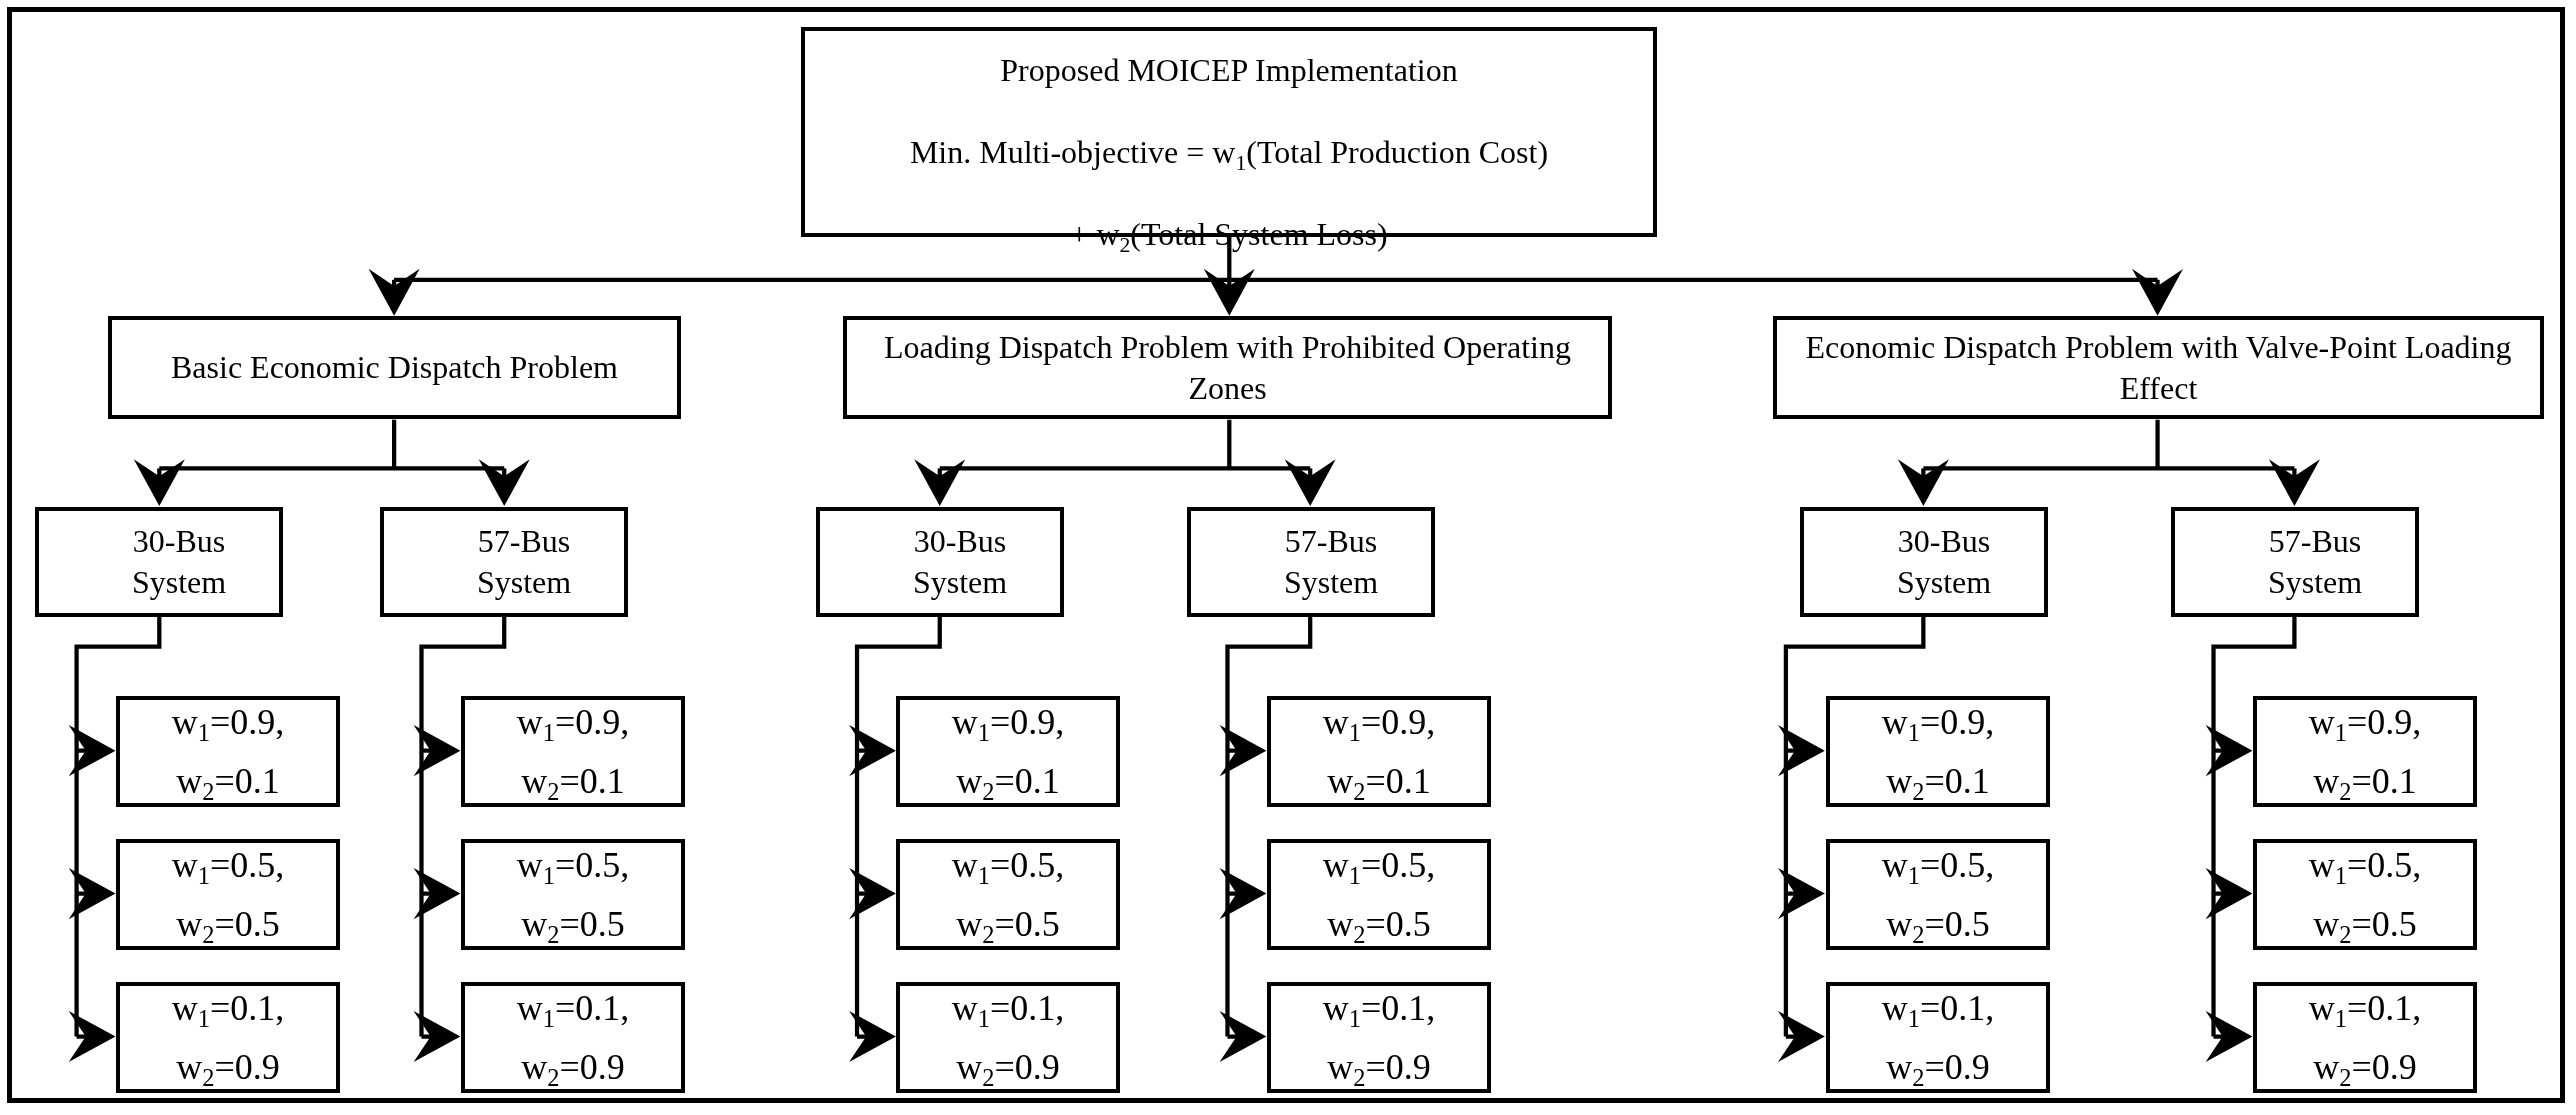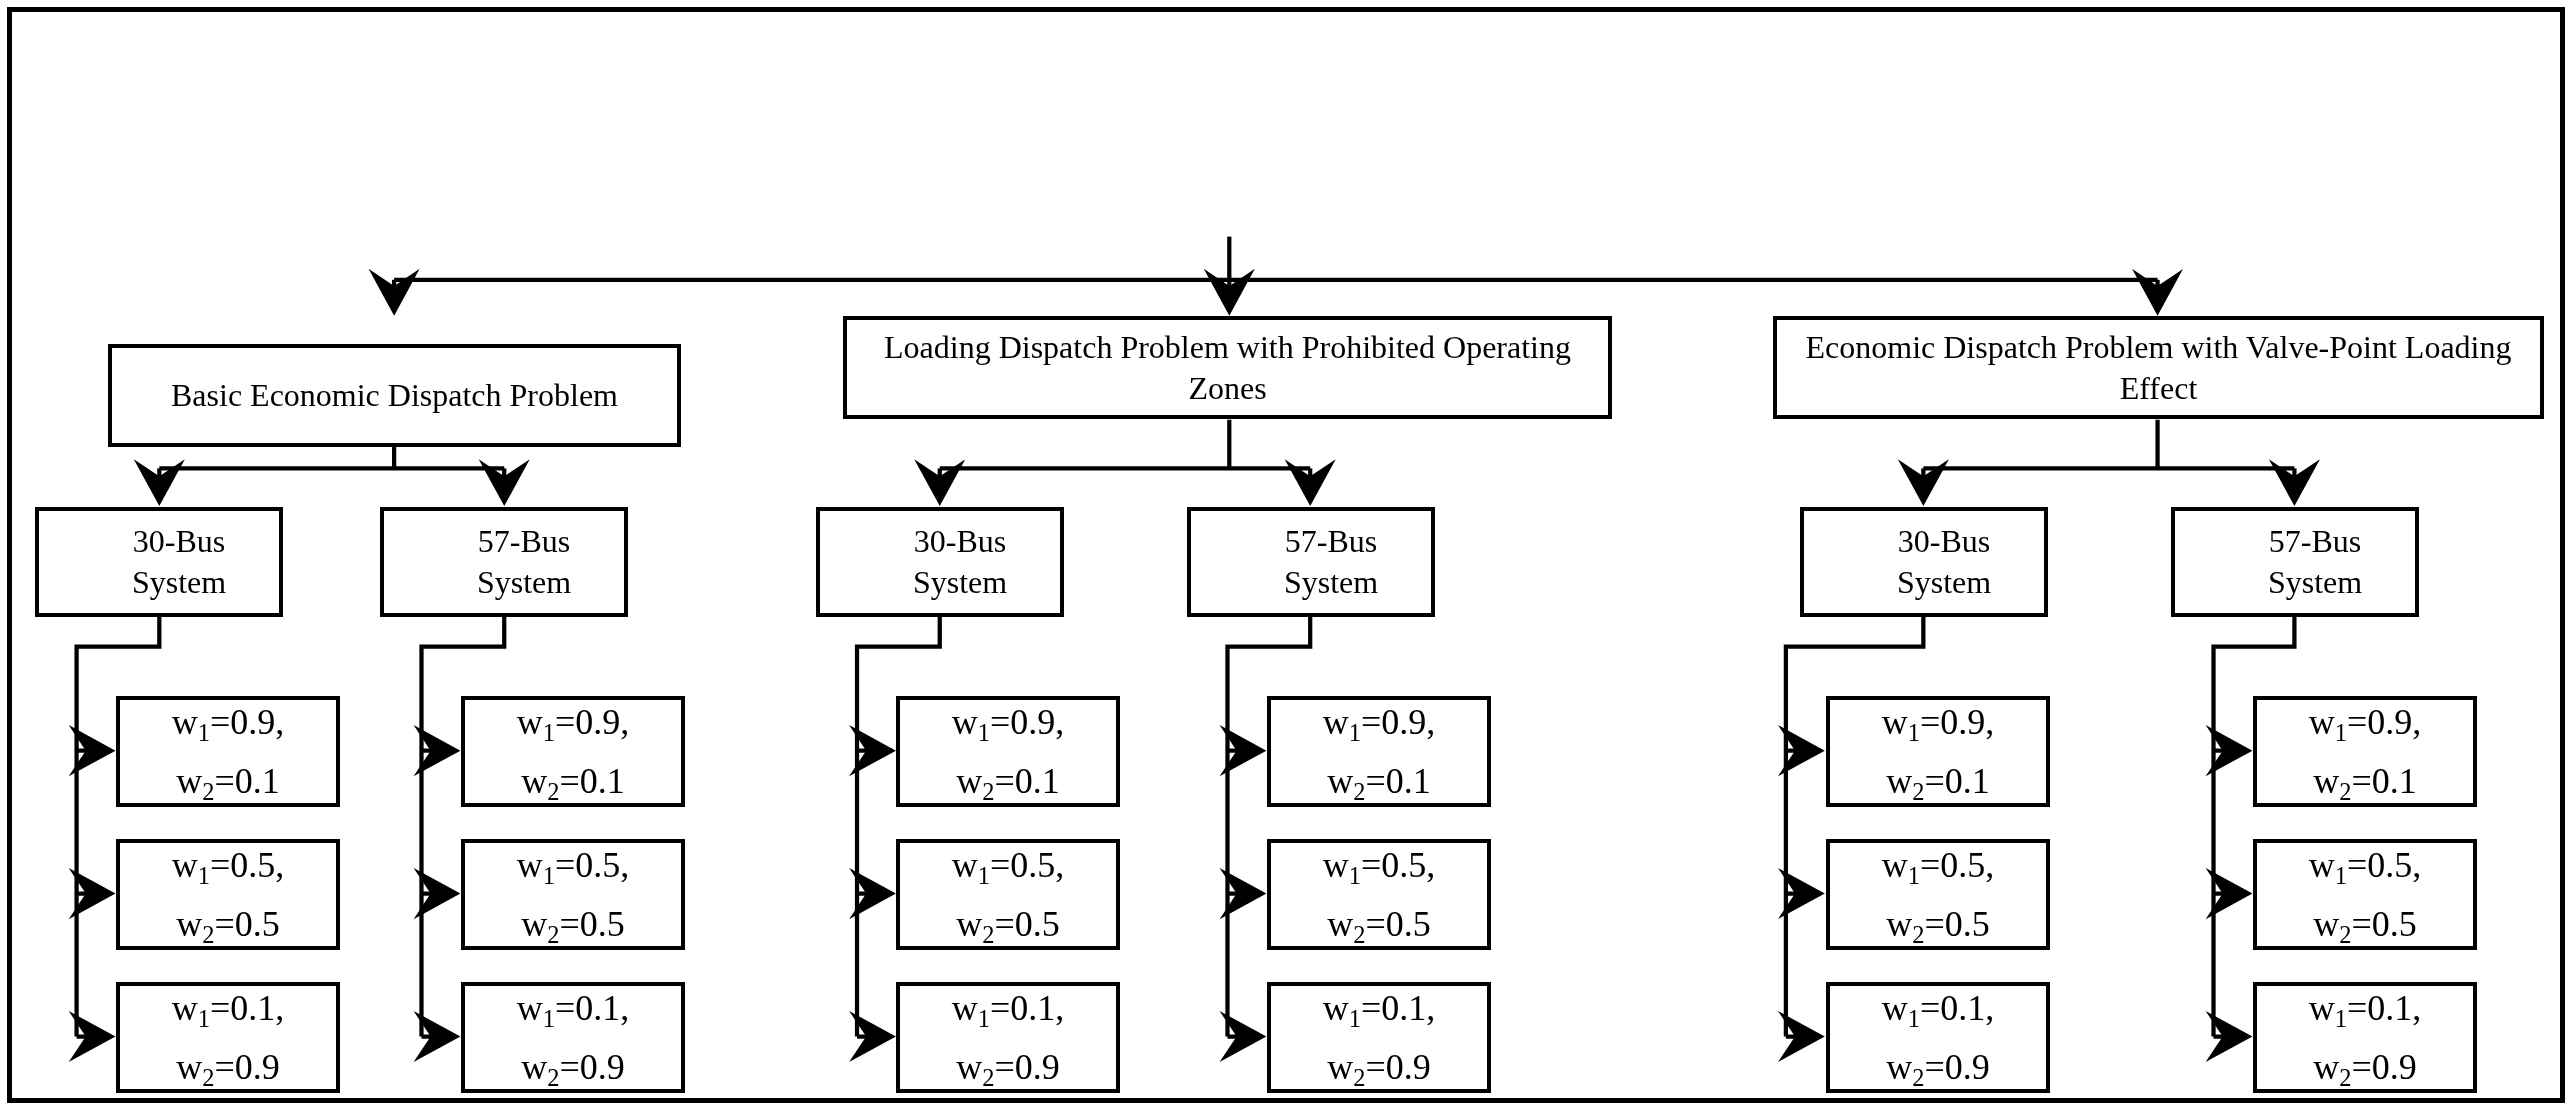--- a/index.html
+++ b/index.html
@@ -126,22 +126,29 @@
       <line x1="2935" y1="1704" x2="2992" y2="1704" marker-end="url(#ah)"></line>
 
       <polyline points="3771,1013 3771,1063 3638,1063 3638,1704"></polyline>
       <line x1="3638" y1="1234" x2="3695" y2="1234" marker-end="url(#ah)"></line>
       <line x1="3638" y1="1469" x2="3695" y2="1469" marker-end="url(#ah)"></line>
       <line x1="3638" y1="1704" x2="3695" y2="1704" marker-end="url(#ah)"></line>
 
     </g>
   </svg>
 
-
-  <div class="node node-l2" style="left:108px; top:316px; width:573px; height:103px;margin-top:28px;">
+  <div class="node node-root" id="root-node" style="left:801px; top:27px; width:856px; height:210px;">
+    <span class="txt">
+      <span>Proposed MOICEP Implementation</span><br>
+      <span><span>Min. Multi-objective  =  w</span><sub>1</sub><span>(Total Production Cost)</span></span><br>
+      <span><span>+ w</span><sub>2</sub><span>(Total System Loss)</span></span>
+    </span>
+  </div>
+
+  <div class="node node-l2" style="left:108px; top:316px; width:573px; height:103px;">
     <span class="txt">Basic Economic Dispatch Problem</span>
   </div>
   <div class="node node-l2" style="left:843px; top:316px; width:769px; height:103px;">
     <span class="txt">Loading Dispatch Problem with Prohibited Operating Zones</span>
   </div>
   <div class="node node-l2" style="left:1773px; top:316px; width:771px; height:103px;">
     <span class="txt">Economic Dispatch Problem with Valve-Point Loading Effect</span>
   </div>
 
   <div class="node node-l3" style="left:35px; top:507px; width:248px; height:110px;">

